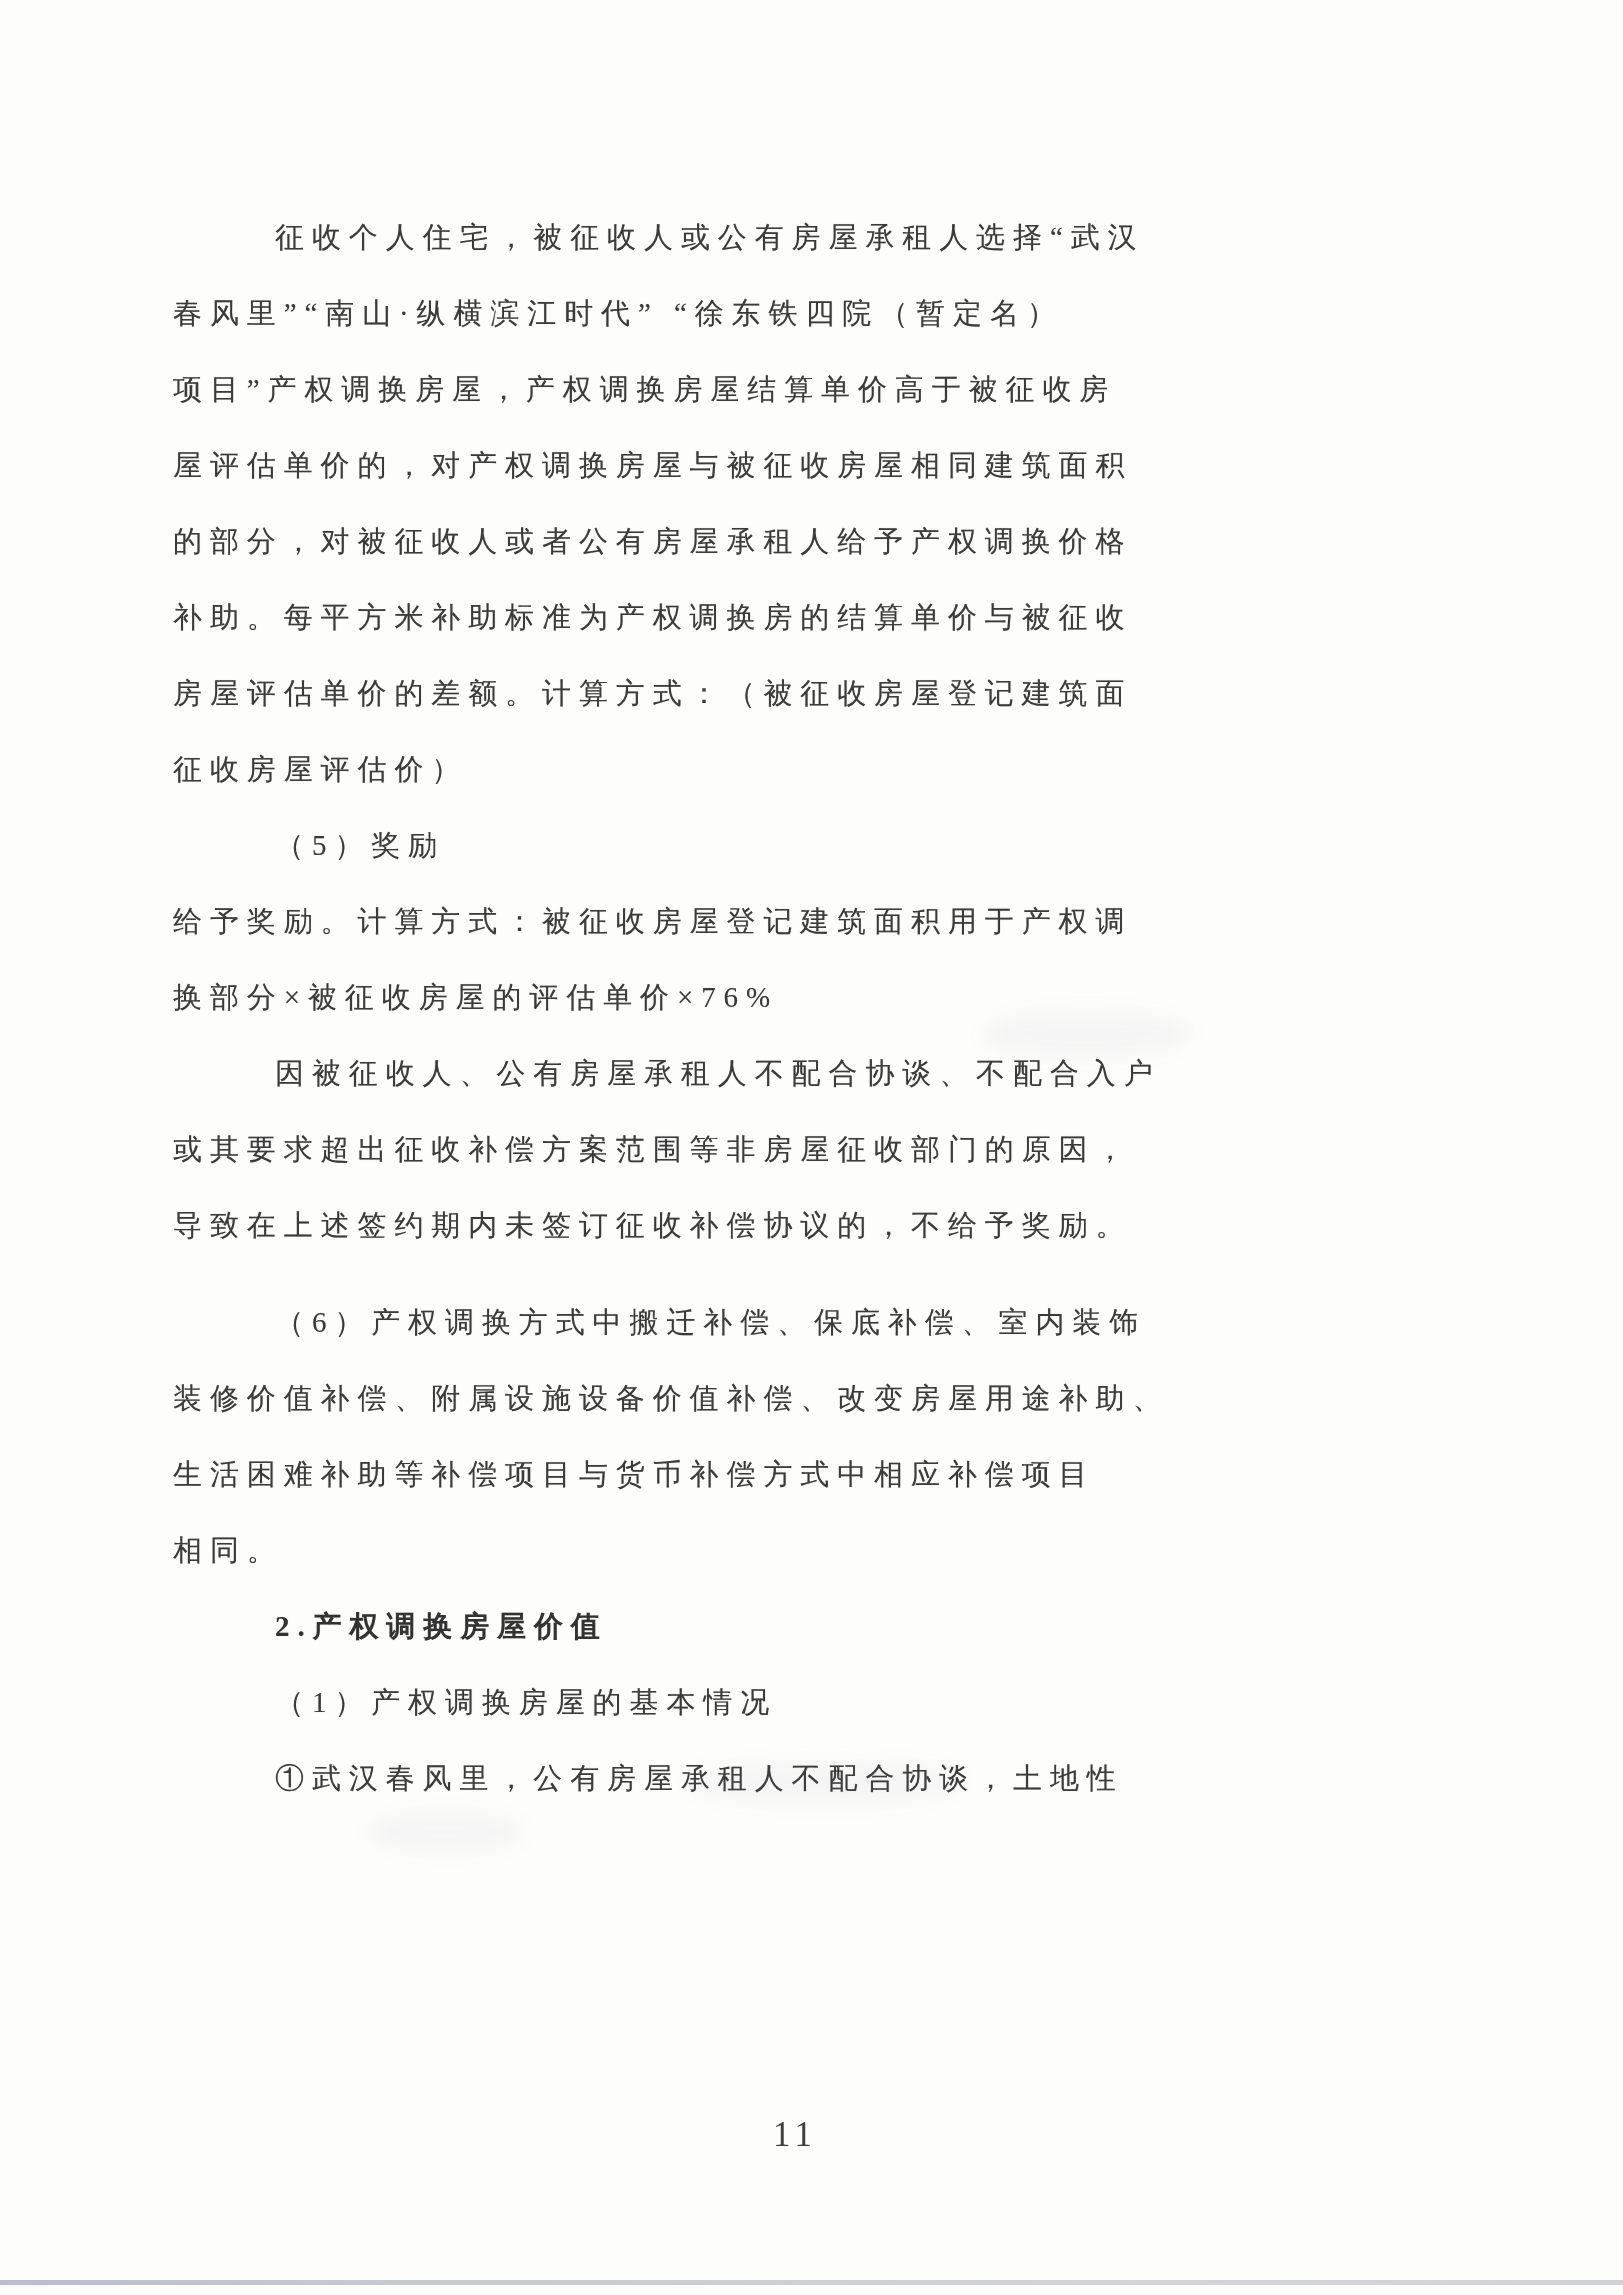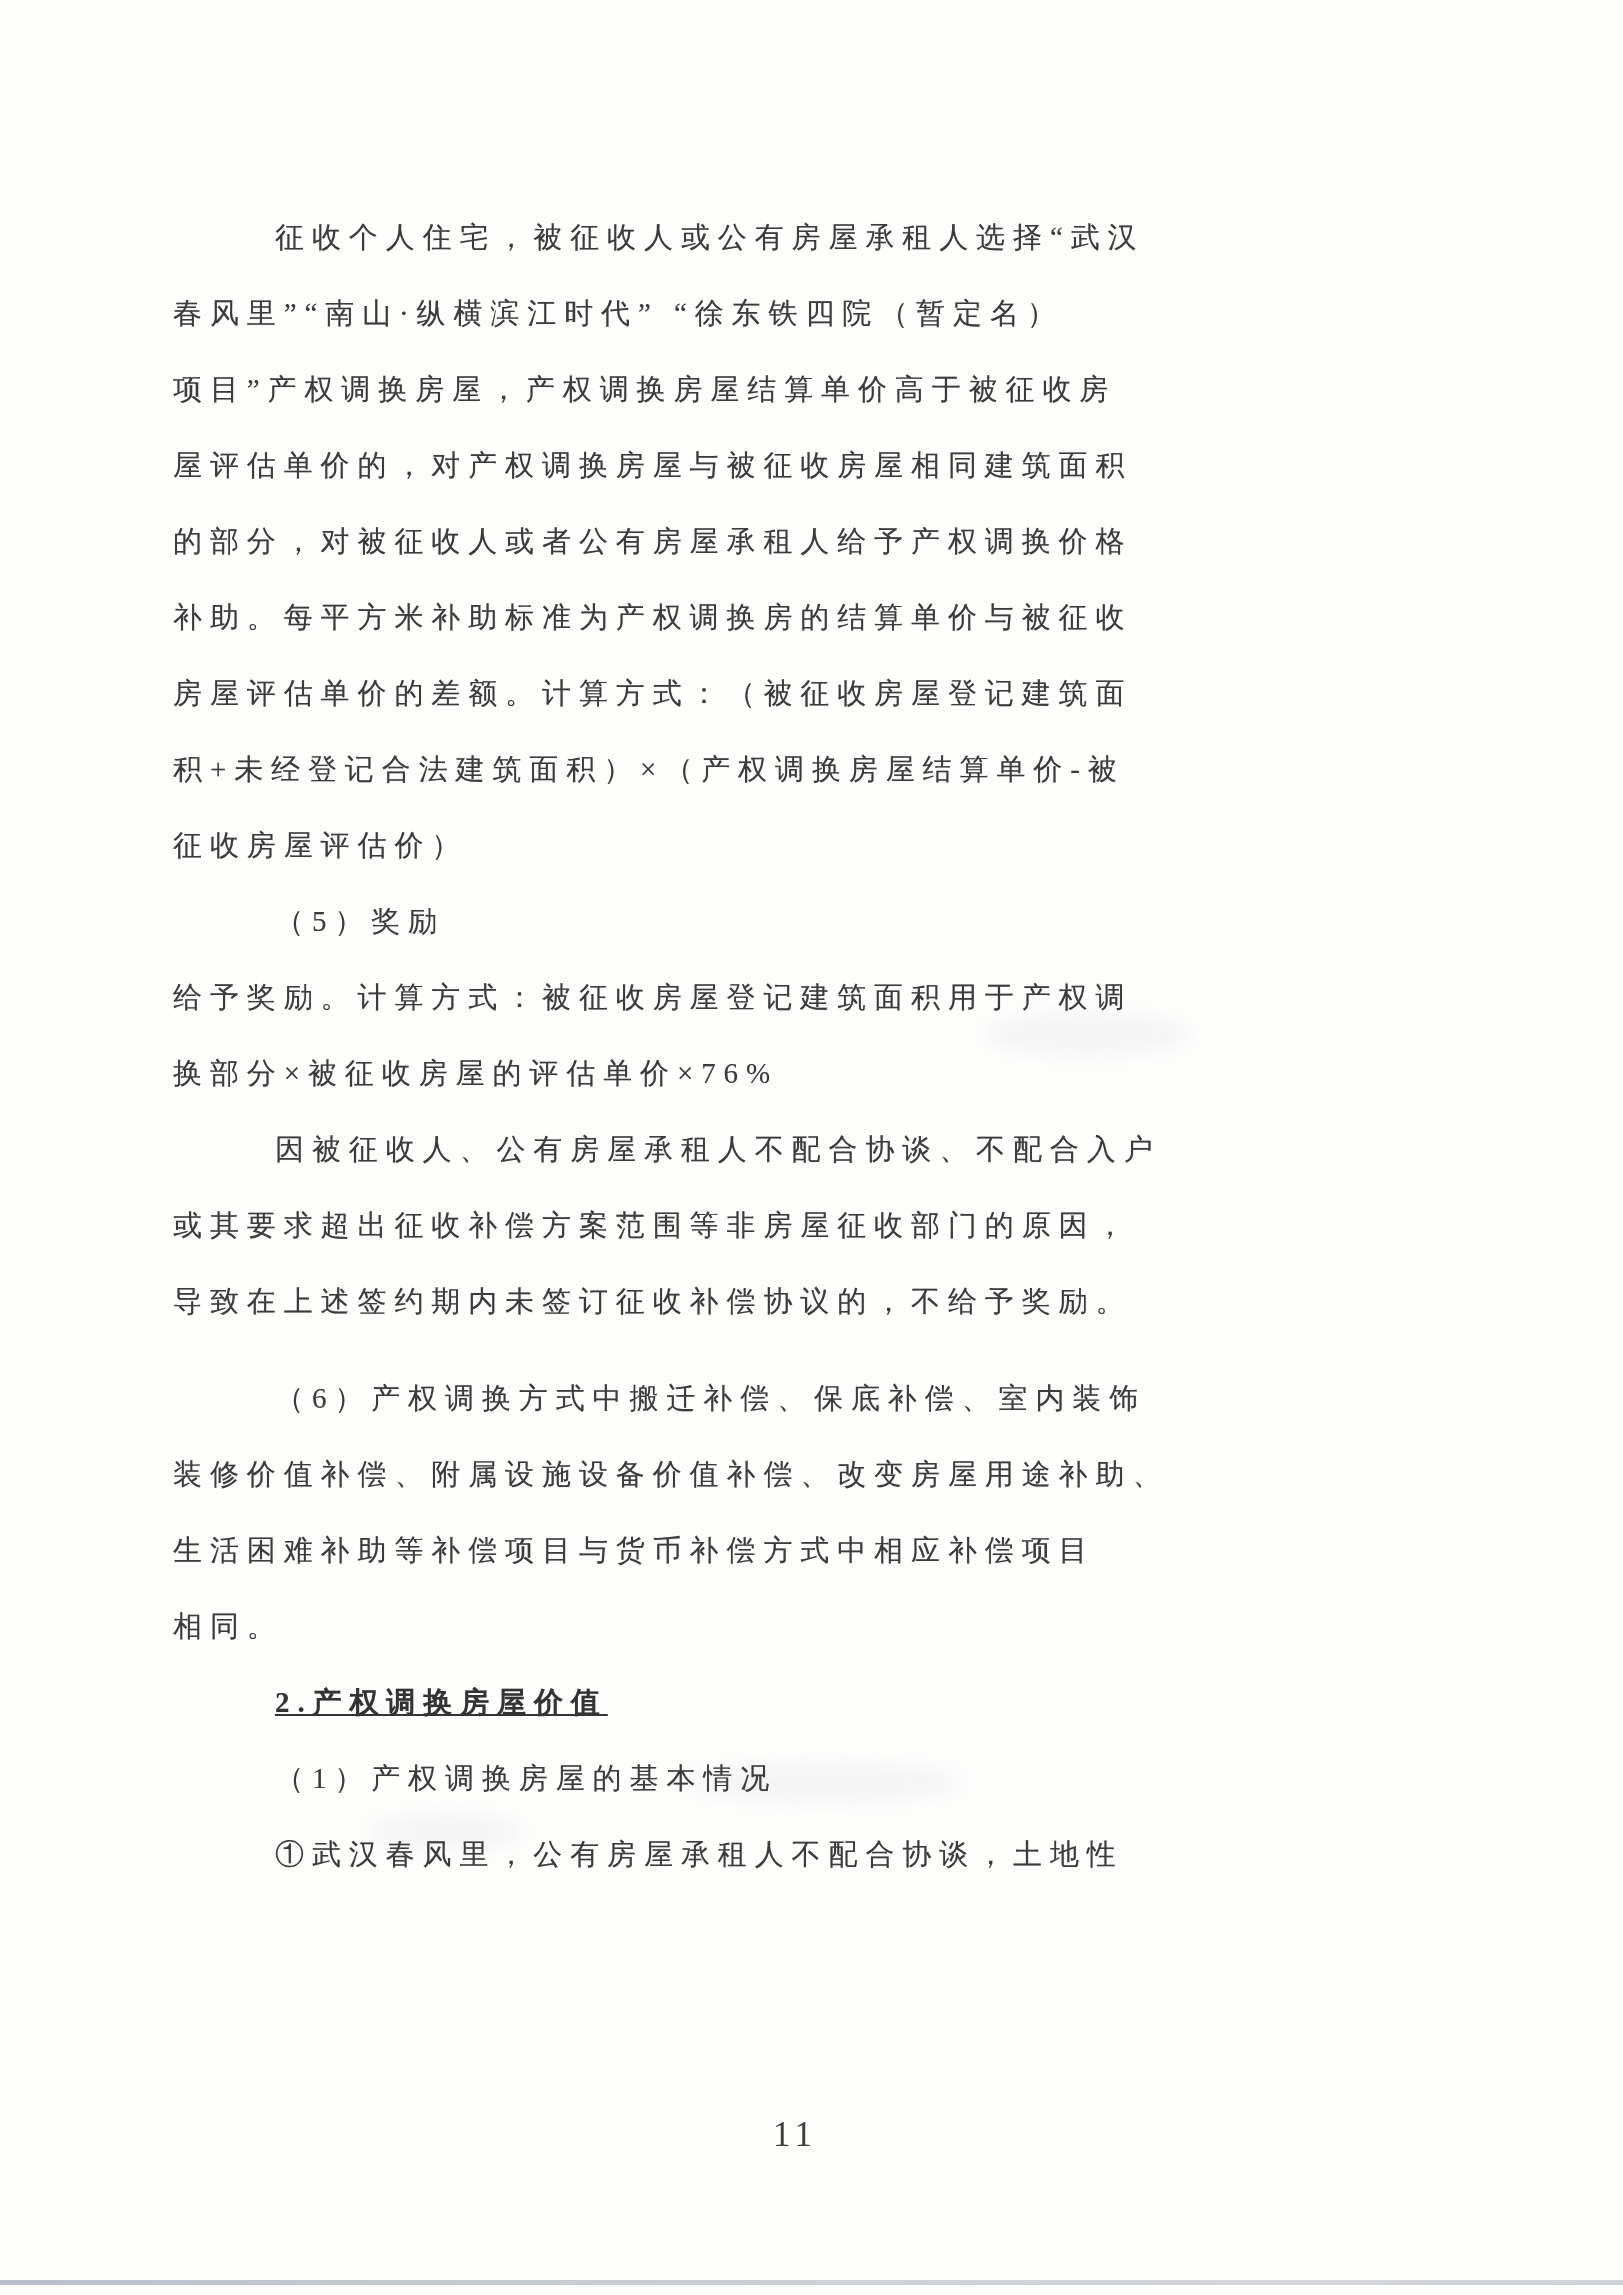--- a/index.html
+++ b/index.html
@@ -29,21 +29,21 @@
     align-items: center;
     font-size: 29px;
     letter-spacing: 7.9px;
     color: #3b3b3b;
     white-space: pre;
     font-weight: 400;
     
     text-shadow: 0 0 0.7px rgba(60,60,60,0.35);
   }
   .line.indent-2 { padding-left: 102px; }
-  .line.bold { font-weight: 700; color: #333; text-decoration: underline; }
+  .line.bold { font-weight: 700; color: #333; }
   .line.space-before { margin-top: 21px; }
 
   .page-number {
     position: absolute;
     top: 2115px;
     left: 0;
     width: 100%;
     text-align: center;
     transform: translateX(-16.4px);
     font-size: 35px;
@@ -80,21 +80,20 @@
 
   <div class="doc-body">
 
   <div class="line indent-2">征收个人住宅，被征收人或公有房屋承租人选择“武汉</div>
       <div class="line">春风里”“南山·纵横滨江时代” “徐东铁四院（暂定名）</div>
       <div class="line">项目”产权调换房屋，产权调换房屋结算单价高于被征收房</div>
       <div class="line">屋评估单价的，对产权调换房屋与被征收房屋相同建筑面积</div>
       <div class="line">的部分，对被征收人或者公有房屋承租人给予产权调换价格</div>
       <div class="line">补助。每平方米补助标准为产权调换房的结算单价与被征收</div>
       <div class="line">房屋评估单价的差额。计算方式：（被征收房屋登记建筑面</div>
-      <div class="line">积+未经登记合法建筑面积）×（产权调换房屋结算单价-被</div>
       <div class="line">征收房屋评估价）</div>
       <div class="line indent-2">（5）奖励</div>
       <div class="line">给予奖励。计算方式：被征收房屋登记建筑面积用于产权调</div>
       <div class="line">换部分×被征收房屋的评估单价×76%</div>
       <div class="line indent-2">因被征收人、公有房屋承租人不配合协谈、不配合入户</div>
       <div class="line">或其要求超出征收补偿方案范围等非房屋征收部门的原因，</div>
       <div class="line">导致在上述签约期内未签订征收补偿协议的，不给予奖励。</div>
       <div class="line indent-2 space-before">（6）产权调换方式中搬迁补偿、保底补偿、室内装饰</div>
       <div class="line">装修价值补偿、附属设施设备价值补偿、改变房屋用途补助、</div>
       <div class="line">生活困难补助等补偿项目与货币补偿方式中相应补偿项目</div>

